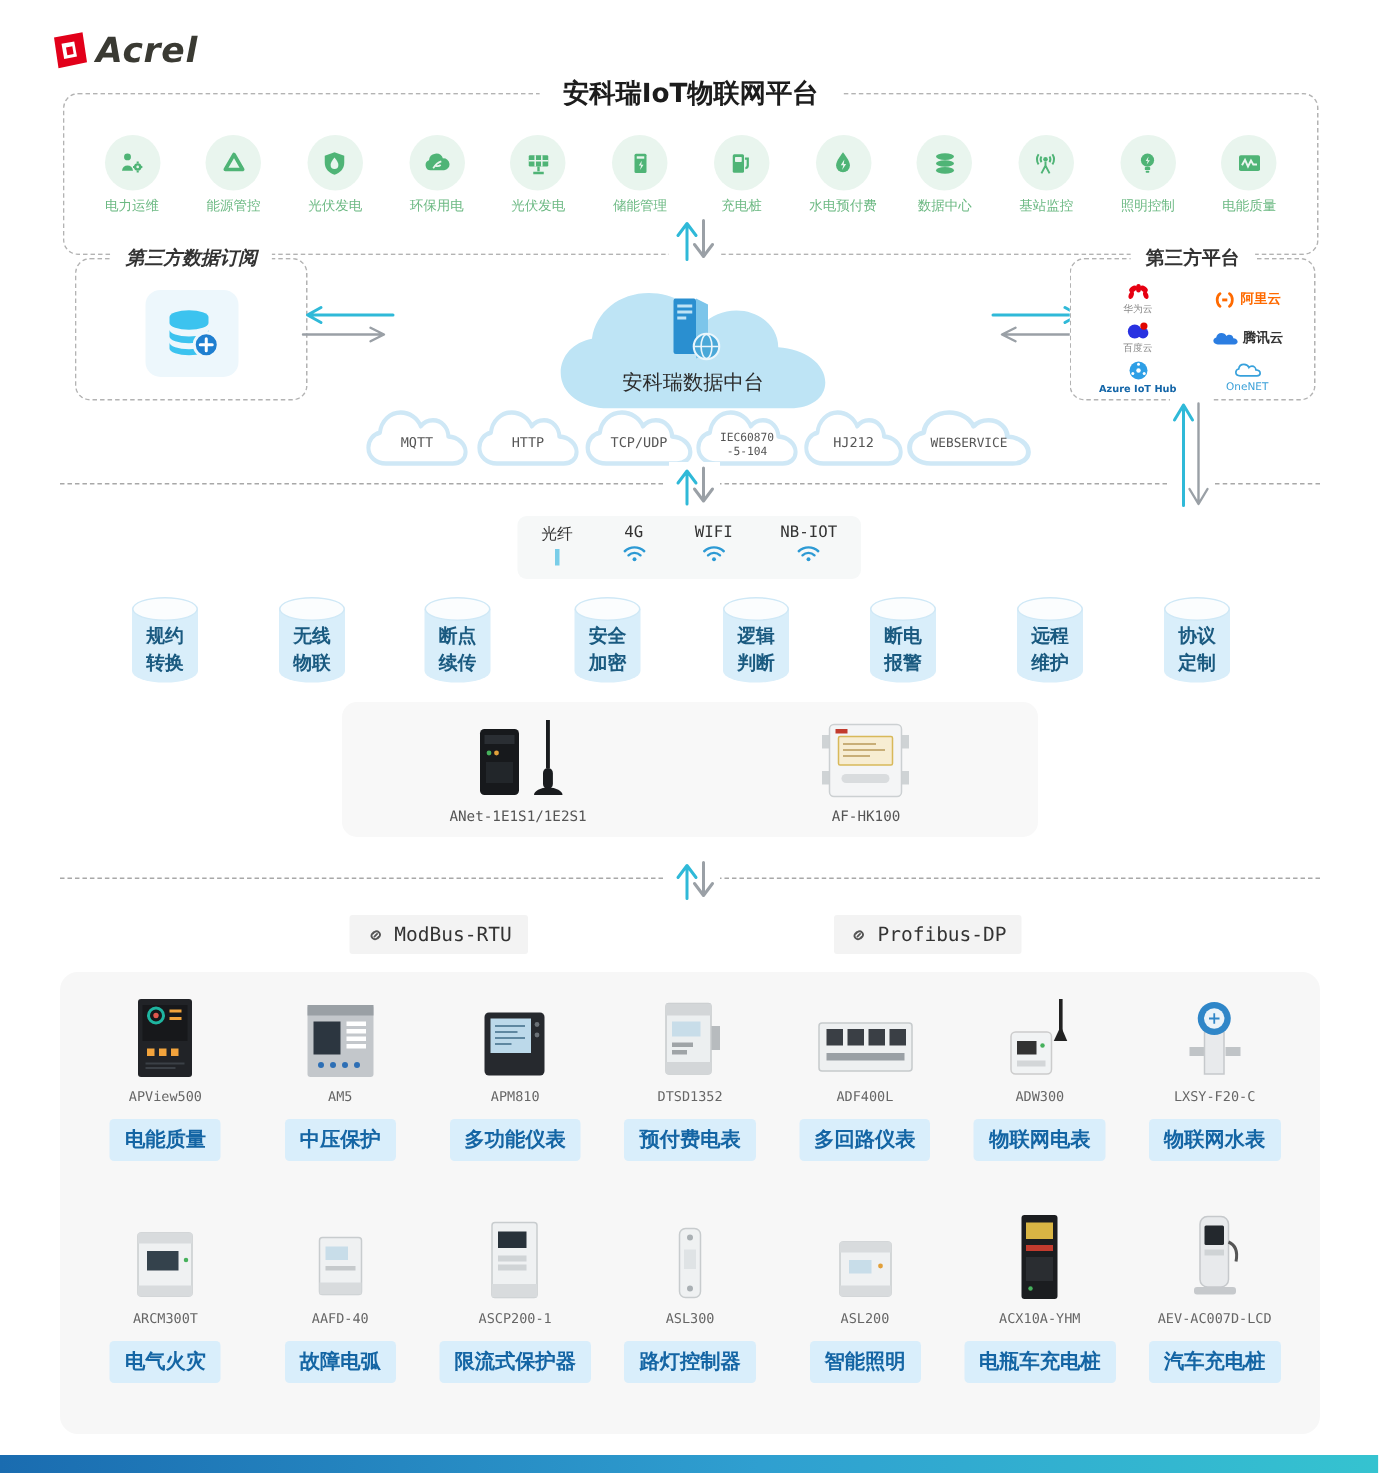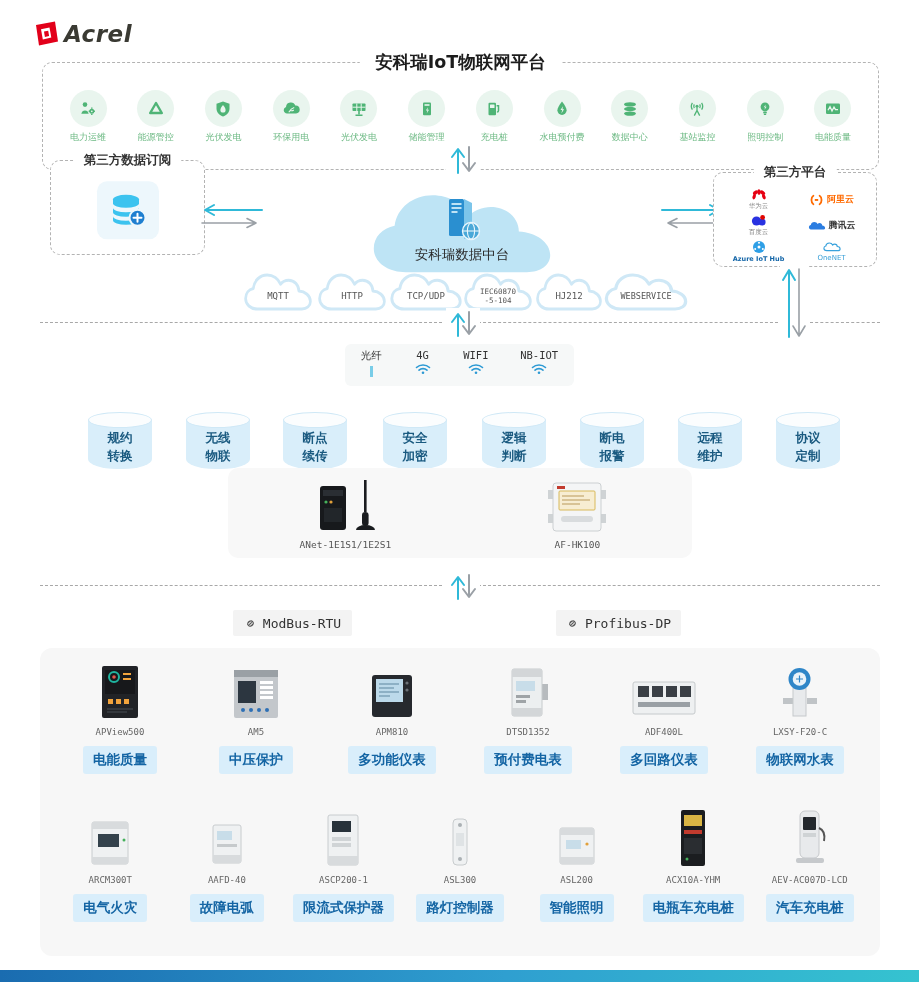--- a/index.html
+++ b/index.html
@@ -14,21 +14,21 @@
   .dbox-title{position:absolute;top:-9px;left:50%;transform:translateX(-50%);
               background:#fff;padding:0 10px;font-size:12.5px;font-weight:bold;color:#333;white-space:nowrap;}
   .main-title{position:absolute;top:-13px;left:50%;transform:translateX(-50%);
               background:#fff;padding:0 16px;font-size:17.5px;font-weight:bold;color:#1c1c1c;white-space:nowrap;}
   
   .apps-row{display:flex;justify-content:space-between;padding:0 14px;margin-top:27px;}
   .app{width:62px;display:flex;flex-direction:column;align-items:center;}
   .app-circle{width:37px;height:37px;border-radius:50%;background:#e9f5ee;display:flex;align-items:center;justify-content:center;}
   .app-label{margin-top:4px;font-size:9px;color:#6cb983;white-space:nowrap;}
   
-  .sub-box{left:50px;top:160px;width:153px;height:93px;}
+  .sub-box{left:50px;top:172px;width:153px;height:93px;font-style:italic;}
   .tp-box{left:713px;top:172px;width:162px;height:93px;}
   .db-badge{position:absolute;left:50%;top:50%;transform:translate(-50%,-46%);
             width:62px;height:58px;border-radius:10px;background:#edf7fc;display:flex;align-items:center;justify-content:center;}
   .tp-grid{display:grid;grid-template-columns:1fr 1fr;row-gap:3px;padding:15px 8px 4px;}
   .prov{display:flex;align-items:center;justify-content:center;gap:3px;height:23px;}
   .prov.colm{flex-direction:column;gap:1px;}
   .pname.tiny{font-size:6.5px;color:#888;}
   .pname.ali{font-size:9px;font-weight:bold;color:#ff6a00;}
   .pname.mid{font-size:9px;font-weight:bold;color:#333;}
   .pname.azure{font-size:6.5px;font-weight:bold;color:#1466a8;}
@@ -47,21 +47,21 @@
   .dash{border-top:1px dashed #a8a8a8;height:0;}
   
   .arr-wrap{background:#fff;}
   
   .conn-box{left:345px;top:344px;width:229px;height:42px;background:#f6f8f8;border-radius:6px;
             display:flex;align-items:flex-start;justify-content:space-around;padding-top:5px;box-sizing:border-box;}
   .conn{display:flex;flex-direction:column;align-items:center;}
   .conn-label{font-size:10.5px;color:#333;font-family:"DejaVu Sans Mono",monospace;}
   .fiber{width:3px;height:11px;background:#79cde8;margin-top:3px;}
   
-  .cyl{position:absolute;top:412px;width:64px;height:57px;}
+  .cyl{position:absolute;top:398px;width:44px;height:57px;}
   .cyl-body{position:absolute;left:0;right:0;top:8px;bottom:0;background:#d9eefa;border-radius:0 0 29px 29px/0 0 10px 10px;}
   .cyl-top{position:absolute;left:0;right:0;top:0;height:16px;background:#fbfdfe;border:1.5px solid #cfe8f6;border-radius:50%;box-sizing:border-box;}
   .cyl-text{position:absolute;left:0;right:0;top:17px;text-align:center;font-size:12.5px;font-weight:bold;color:#1a5a80;line-height:1.4;}
   .cyl-text span{display:block;}
   
   .gw-box{left:228px;top:468px;width:464px;height:90px;background:#f8f8f8;border-radius:10px;
           display:flex;justify-content:space-around;align-items:flex-end;padding-bottom:8px;box-sizing:border-box;}
   .gw{display:flex;flex-direction:column;align-items:center;}
   .gw-model{font-family:"DejaVu Sans Mono",monospace;font-size:9.5px;color:#555;margin-top:3px;}
   
@@ -653,20 +653,34 @@
                 <rect x="49" y="12" width="11" height="11"></rect>
               </g>
               <rect x="7" y="28" width="52" height="5" fill="#9aa0a5"></rect>
             </svg>
           </div>
         <div class="model">ADF400L</div>
         <div class="chipwrap"><span class="chip">多回路仪表</span></div>
       </div>
       <div class="dcol">
         <div class="dev">
+            <svg width="54" height="56">
+              <rect x="40" y="2" width="2.4" height="22" fill="#222"></rect>
+              <path d="M36.5 30 h9 L41.2 20 Z" fill="#222"></path>
+              <rect x="8" y="24" width="27" height="28" rx="3" fill="#f1f3f4" stroke="#ccc"></rect>
+              <rect x="12" y="30" width="13" height="9" fill="#333"></rect>
+              <circle cx="29" cy="33" r="1.5" fill="#46b15c"></circle>
+              <rect x="12" y="43" width="19" height="4" fill="#d3d6d8"></rect>
+            </svg>
+          </div>
+        <div class="model">ADW300</div>
+        <div class="chipwrap"><span class="chip">物联网电表</span></div>
+      </div>
+      <div class="dcol">
+        <div class="dev">
             <svg width="42" height="56">
               <rect x="4" y="34" width="10" height="6" fill="#c0c4c7"></rect>
               <rect x="28" y="34" width="10" height="6" fill="#c0c4c7"></rect>
               <rect x="14" y="24" width="13" height="28" fill="#e8eaec" stroke="#c6c9cc"></rect>
               <circle cx="20.5" cy="15" r="11" fill="#2f86c8"></circle>
               <circle cx="20.5" cy="15" r="6.8" fill="#eaf3f9"></circle>
               <path d="M17 15 h7 M20.5 11.5 v7" stroke="#2f86c8" stroke-width="1.2"></path>
             </svg>
           </div>
         <div class="model">LXSY-F20-C</div>

